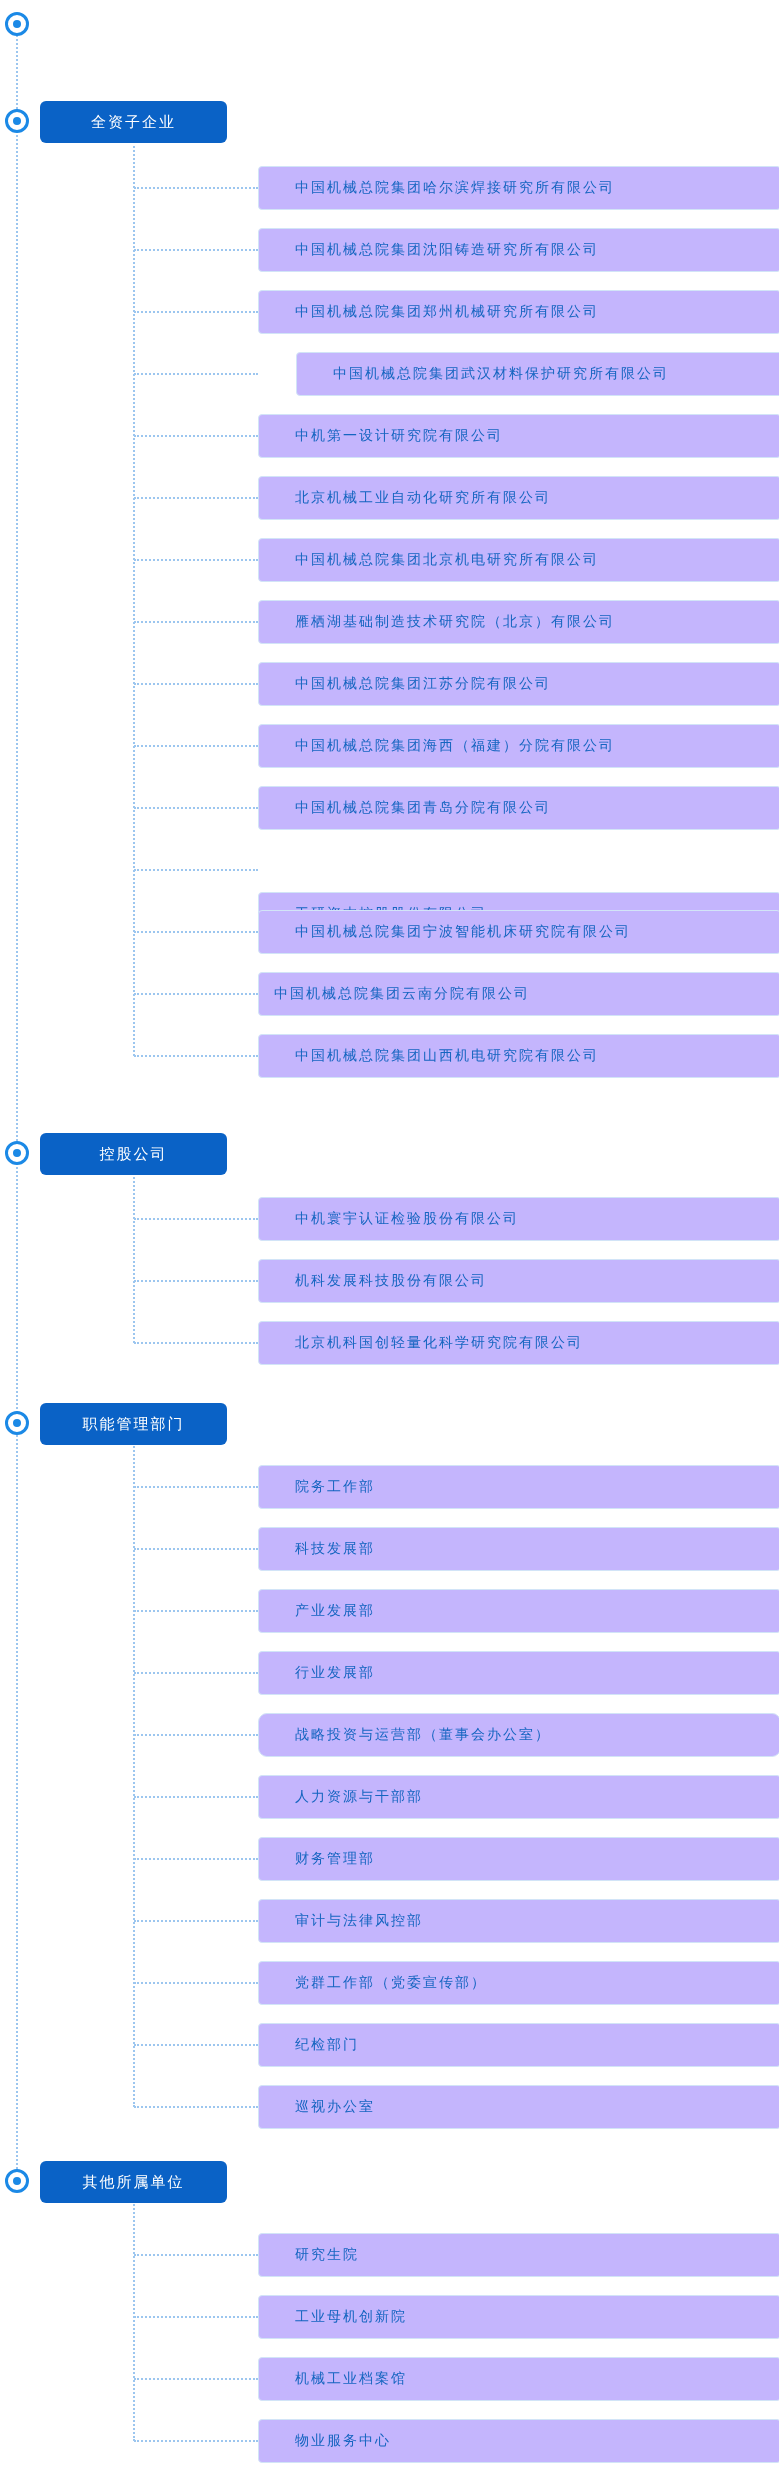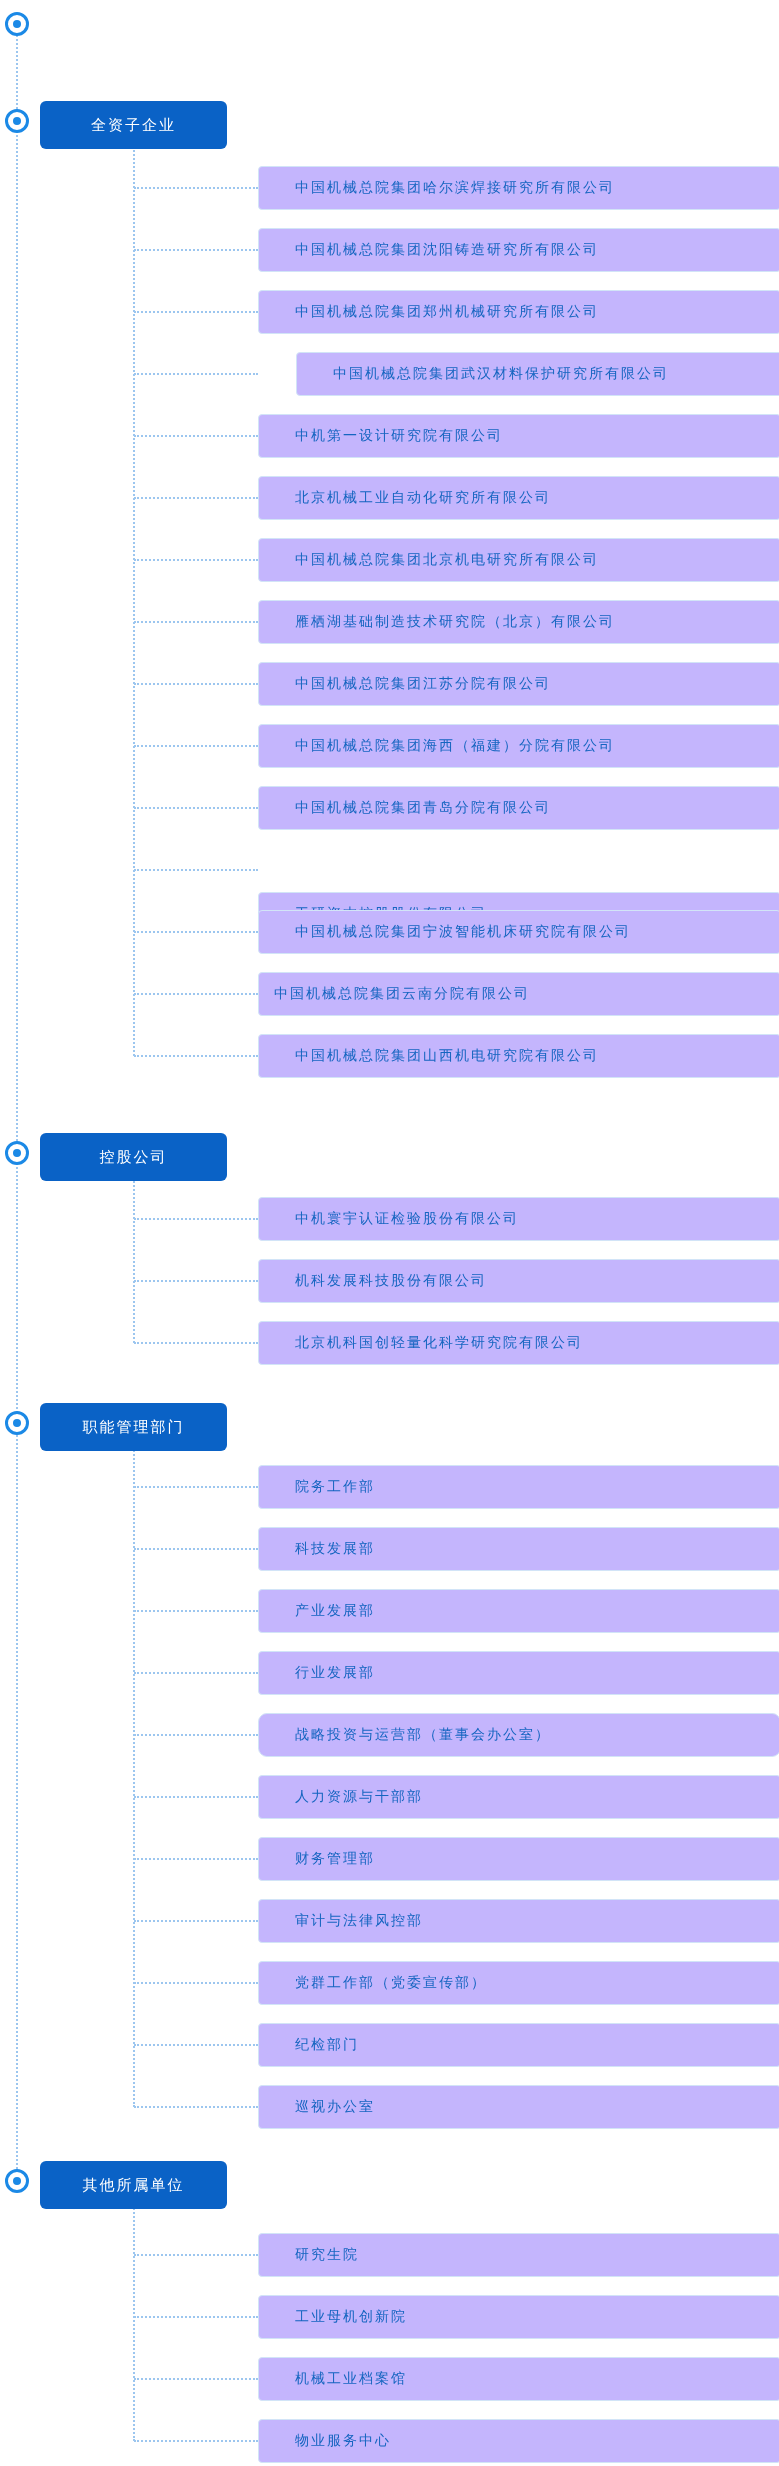--- a/index.html
+++ b/index.html
@@ -23,21 +23,21 @@
     display:flex;align-items:center;justify-content:center;
   }
   .bullseye::after{content:"";width:8px;height:8px;border-radius:50%;background:var(--marker);}
   .root-node{
     position:absolute;left:40px;top:4px;width:347px;height:40px;
     background:var(--root-bg);border-radius:5px;color:#ffffff;
     display:flex;align-items:center;justify-content:center;
     font-size:15px;letter-spacing:1.5px;z-index:1;
   }
   .sec-header{
-    position:absolute;left:40px;width:187px;height:48px;
+    position:absolute;left:40px;width:187px;height:42px;
     background:var(--section-bg);border-radius:6px;color:#ffffff;
     display:flex;align-items:center;justify-content:center;
     font-size:15px;letter-spacing:2px;z-index:1;
   }
   .node{
     position:absolute;left:258px;width:523px;height:44px;box-sizing:border-box;
     background:#c4b5fd;border:1px solid var(--node-border);border-radius:4px;
     display:flex;align-items:center;padding-left:36px;
     color:var(--node-text);font-size:14px;letter-spacing:2px;z-index:1;
     white-space:nowrap;

